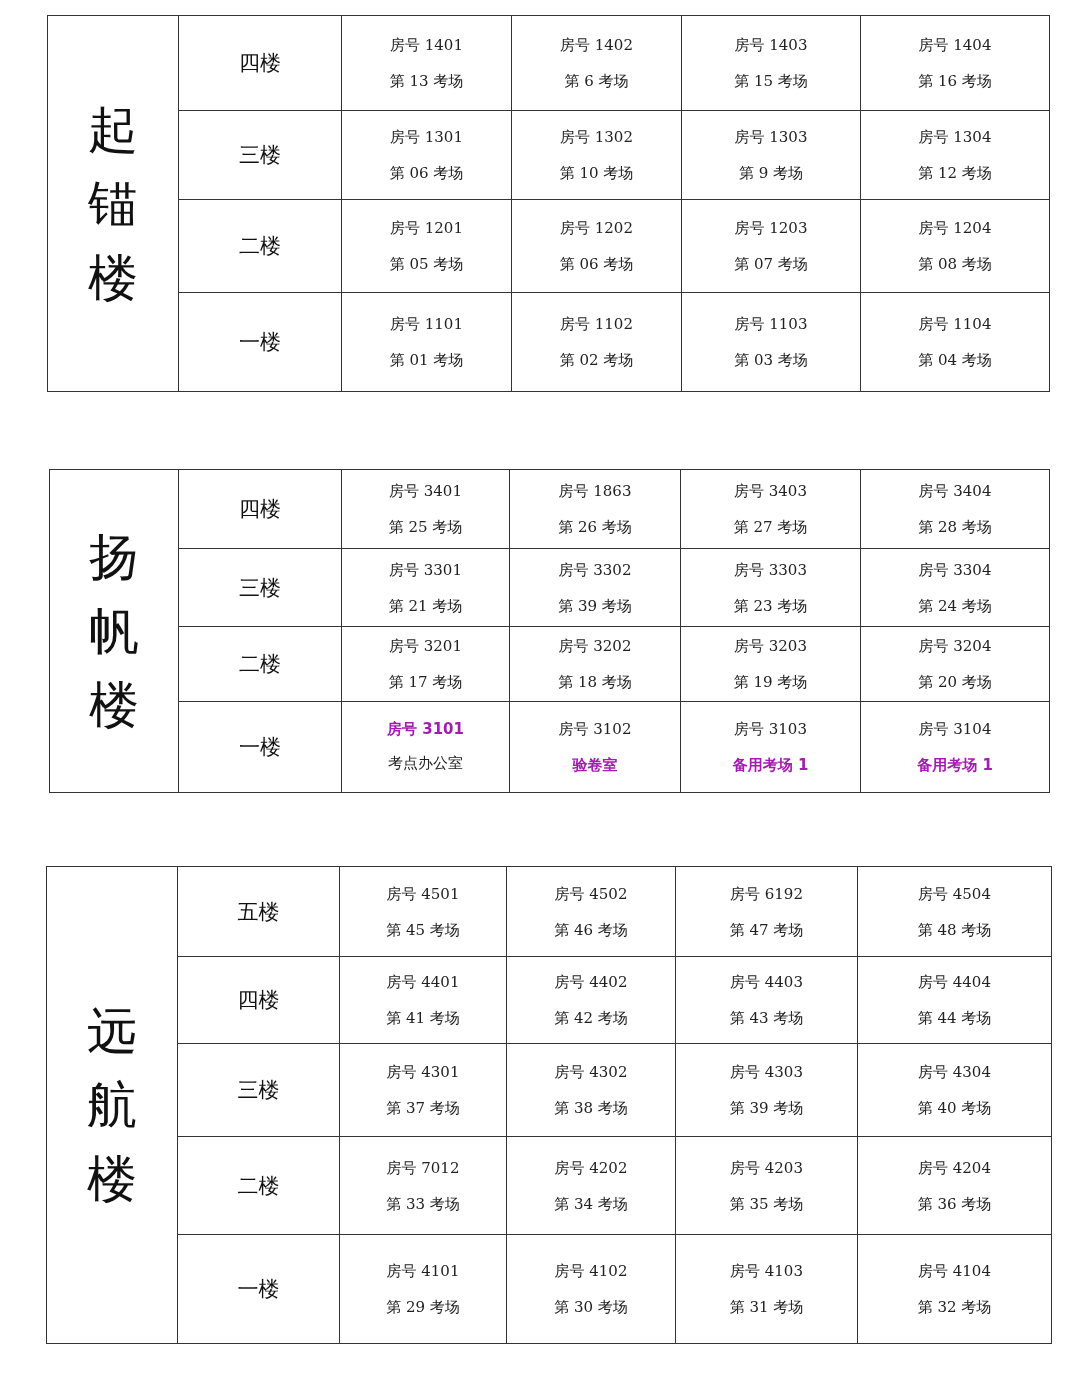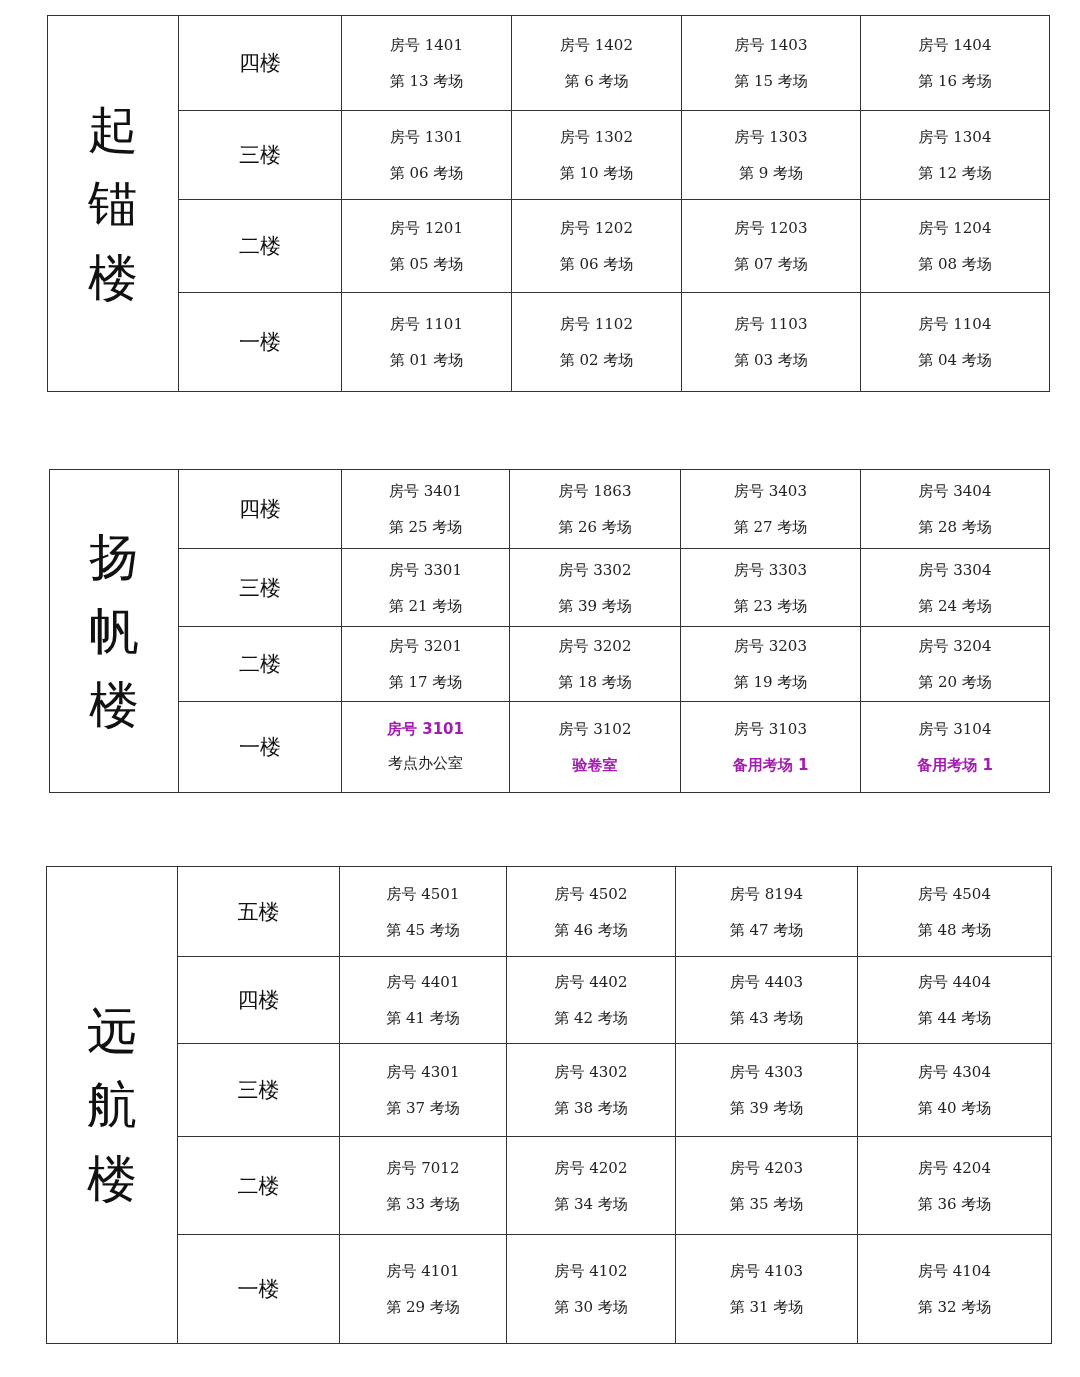--- a/index.html
+++ b/index.html
@@ -224,21 +224,21 @@
     <td class="floor">五楼</td>
     <td class="room">
           <span class="l">房号 4501</span>
           <span class="l">第 45 考场</span>
         </td>
     <td class="room">
           <span class="l">房号 4502</span>
           <span class="l">第 46 考场</span>
         </td>
     <td class="room">
-          <span class="l">房号 8194</span>
+          <span class="l">房号 6192</span>
           <span class="l">第 47 考场</span>
         </td>
     <td class="room">
           <span class="l">房号 4504</span>
           <span class="l">第 48 考场</span>
         </td>
   </tr>
   <tr style="height:87px">
     <td class="floor">四楼</td>
     <td class="room">

